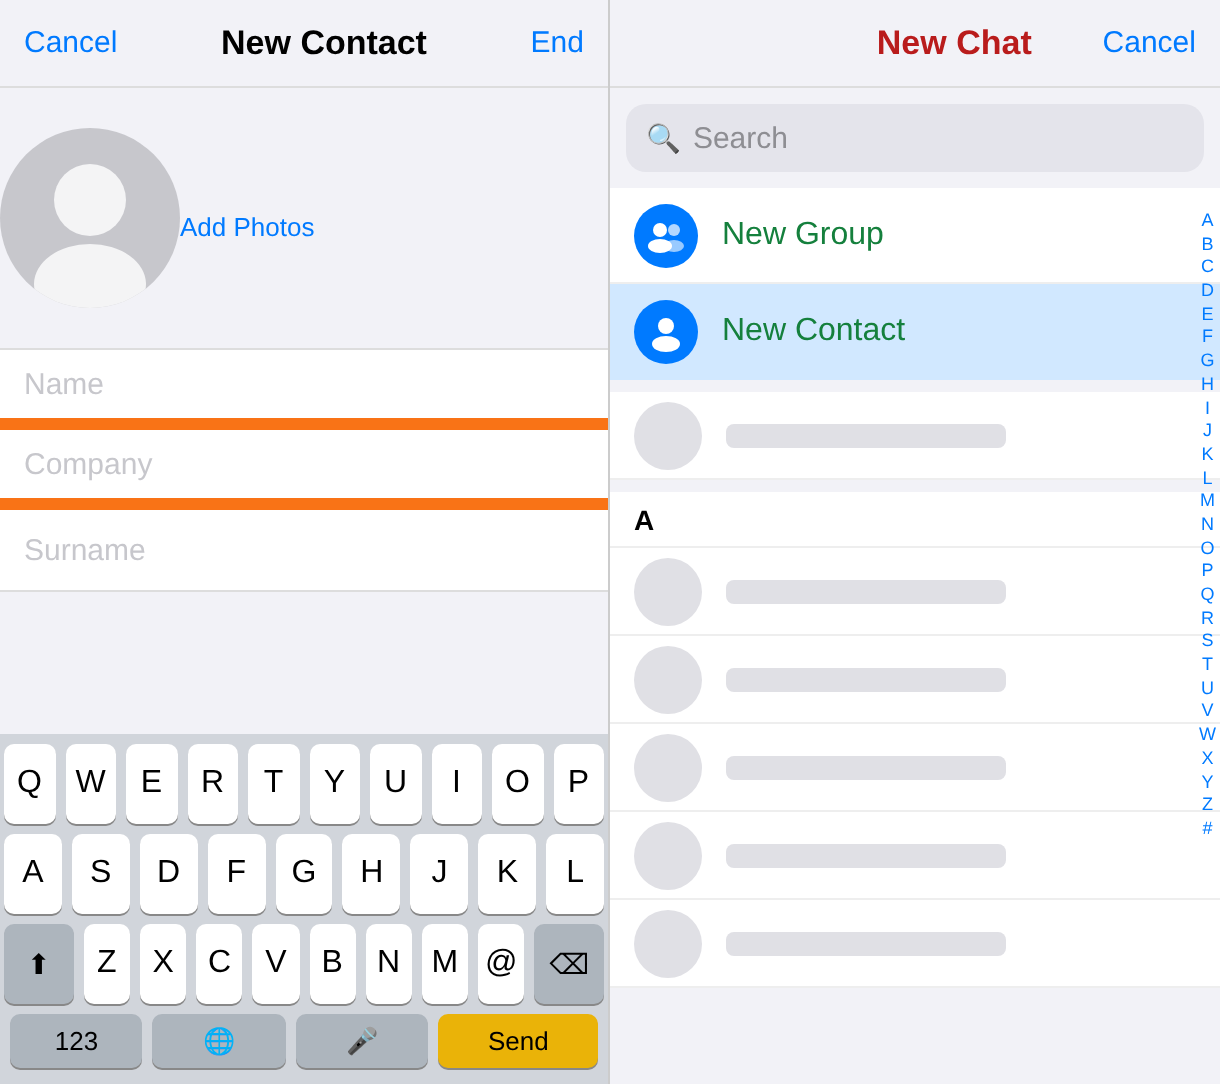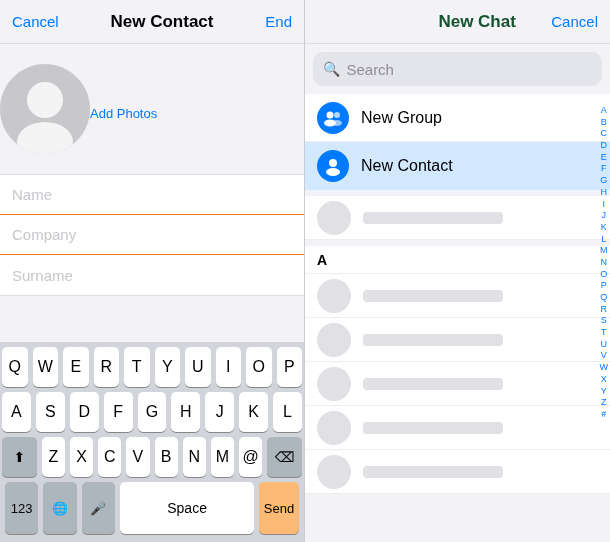--- a/index.html
+++ b/index.html
@@ -90,21 +90,21 @@
       margin: 10px 0 0;
       border-top: 1px solid #ddd;
       border-bottom: 1px solid #ddd;
     }
 
     .form-field {
       height: 40px;
       padding: 0 12px;
       display: flex;
       align-items: center;
-      border-bottom: 1px solid #f97316;
+      border-bottom: 6px solid #f97316;
     }
 
     .form-field:last-child {
       border-bottom: none;
     }
 
     .form-field input {
       border: none;
       background: transparent;
       font-size: 15px;
@@ -157,21 +157,21 @@
 
     .keyboard-bottom {
       display: flex;
       padding: 5px 5px 8px;
       gap: 5px;
     }
 
     .key-bottom {
       background: #adb5bd;
       border-radius: 5px;
-      height: 52px;
+      height: 27px;
       display: flex;
       align-items: center;
       justify-content: center;
       font-size: 13px;
       color: #000;
       box-shadow: 0 1px 0 #888;
       cursor: pointer;
     }
 
     .key-bottom.num-key {
@@ -187,21 +187,21 @@
     }
 
     .key-bottom.space-key-b {
       flex: 4;
       background: #fff;
       font-size: 14px;
     }
 
     .key-bottom.send-key-b {
       flex: 1.2;
-      background: #fdba74;
+      background: #eab308;
     }
 
     
     .right-panel {
       width: 305px;
       height: 542px;
       display: flex;
       flex-direction: column;
       background: #f2f2f7;
     }
@@ -223,21 +223,21 @@
       display: flex;
       align-items: center;
       justify-content: space-between;
       padding: 0 12px;
       border-bottom: 1px solid #ddd;
     }
 
     .nav-bar-right .nav-title {
       font-size: 17px;
       font-weight: 600;
-      color: #14532d;
+      color: #b91c1c;
       margin-left: 36px;
     }
 
     .nav-bar-right .nav-btn {
       font-size: 15px;
       color: #007aff;
       cursor: pointer;
     }
 
     .search-bar {
@@ -308,21 +308,21 @@
       background: #007aff;
     }
 
     .list-item-icon svg {
       width: 20px;
       height: 20px;
     }
 
     .list-item-label {
       font-size: 16px;
-      color: #000000;
+      color: #15803d;
     }
 
     .section-header {
       padding: 6px 12px 4px;
       font-size: 12px;
       font-weight: 600;
       color: #6d6d72;
       text-transform: uppercase;
       letter-spacing: 0.5px;
       background: #f2f2f7;
@@ -460,21 +460,20 @@
       <div class="key">B</div>
       <div class="key">N</div>
       <div class="key">M</div>
       <div class="key">@</div>
       <div class="key dark-key wide-key">⌫</div>
     </div>
     <div class="keyboard-bottom">
       <div class="key-bottom num-key">123</div>
       <div class="key-bottom emoji-key">🌐</div>
       <div class="key-bottom mic-key">🎤</div>
-      <div class="key-bottom space-key-b">Space</div>
       <div class="key-bottom send-key-b">Send</div>
     </div>
   </div>
 
 </div>
 
 <div class="right-panel-wrapper">
 <div class="right-panel">
 
 

